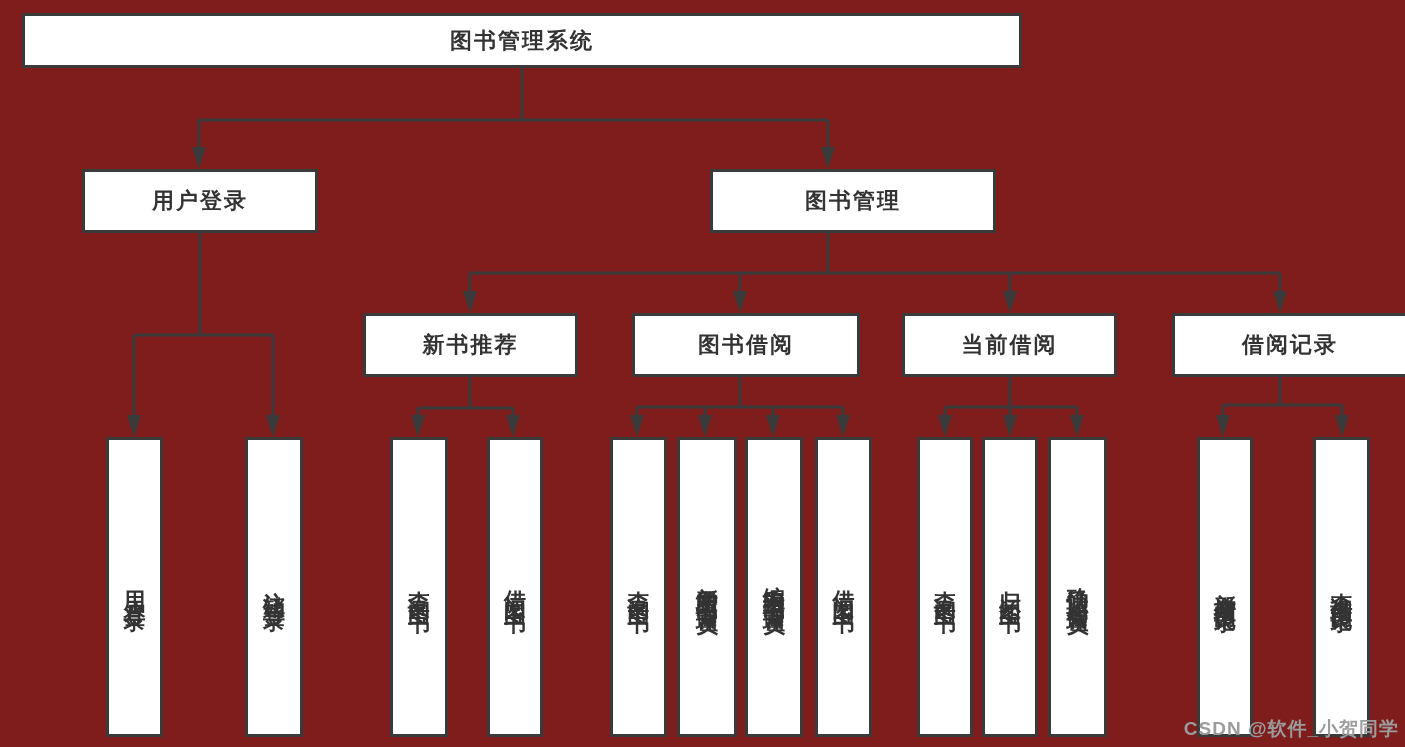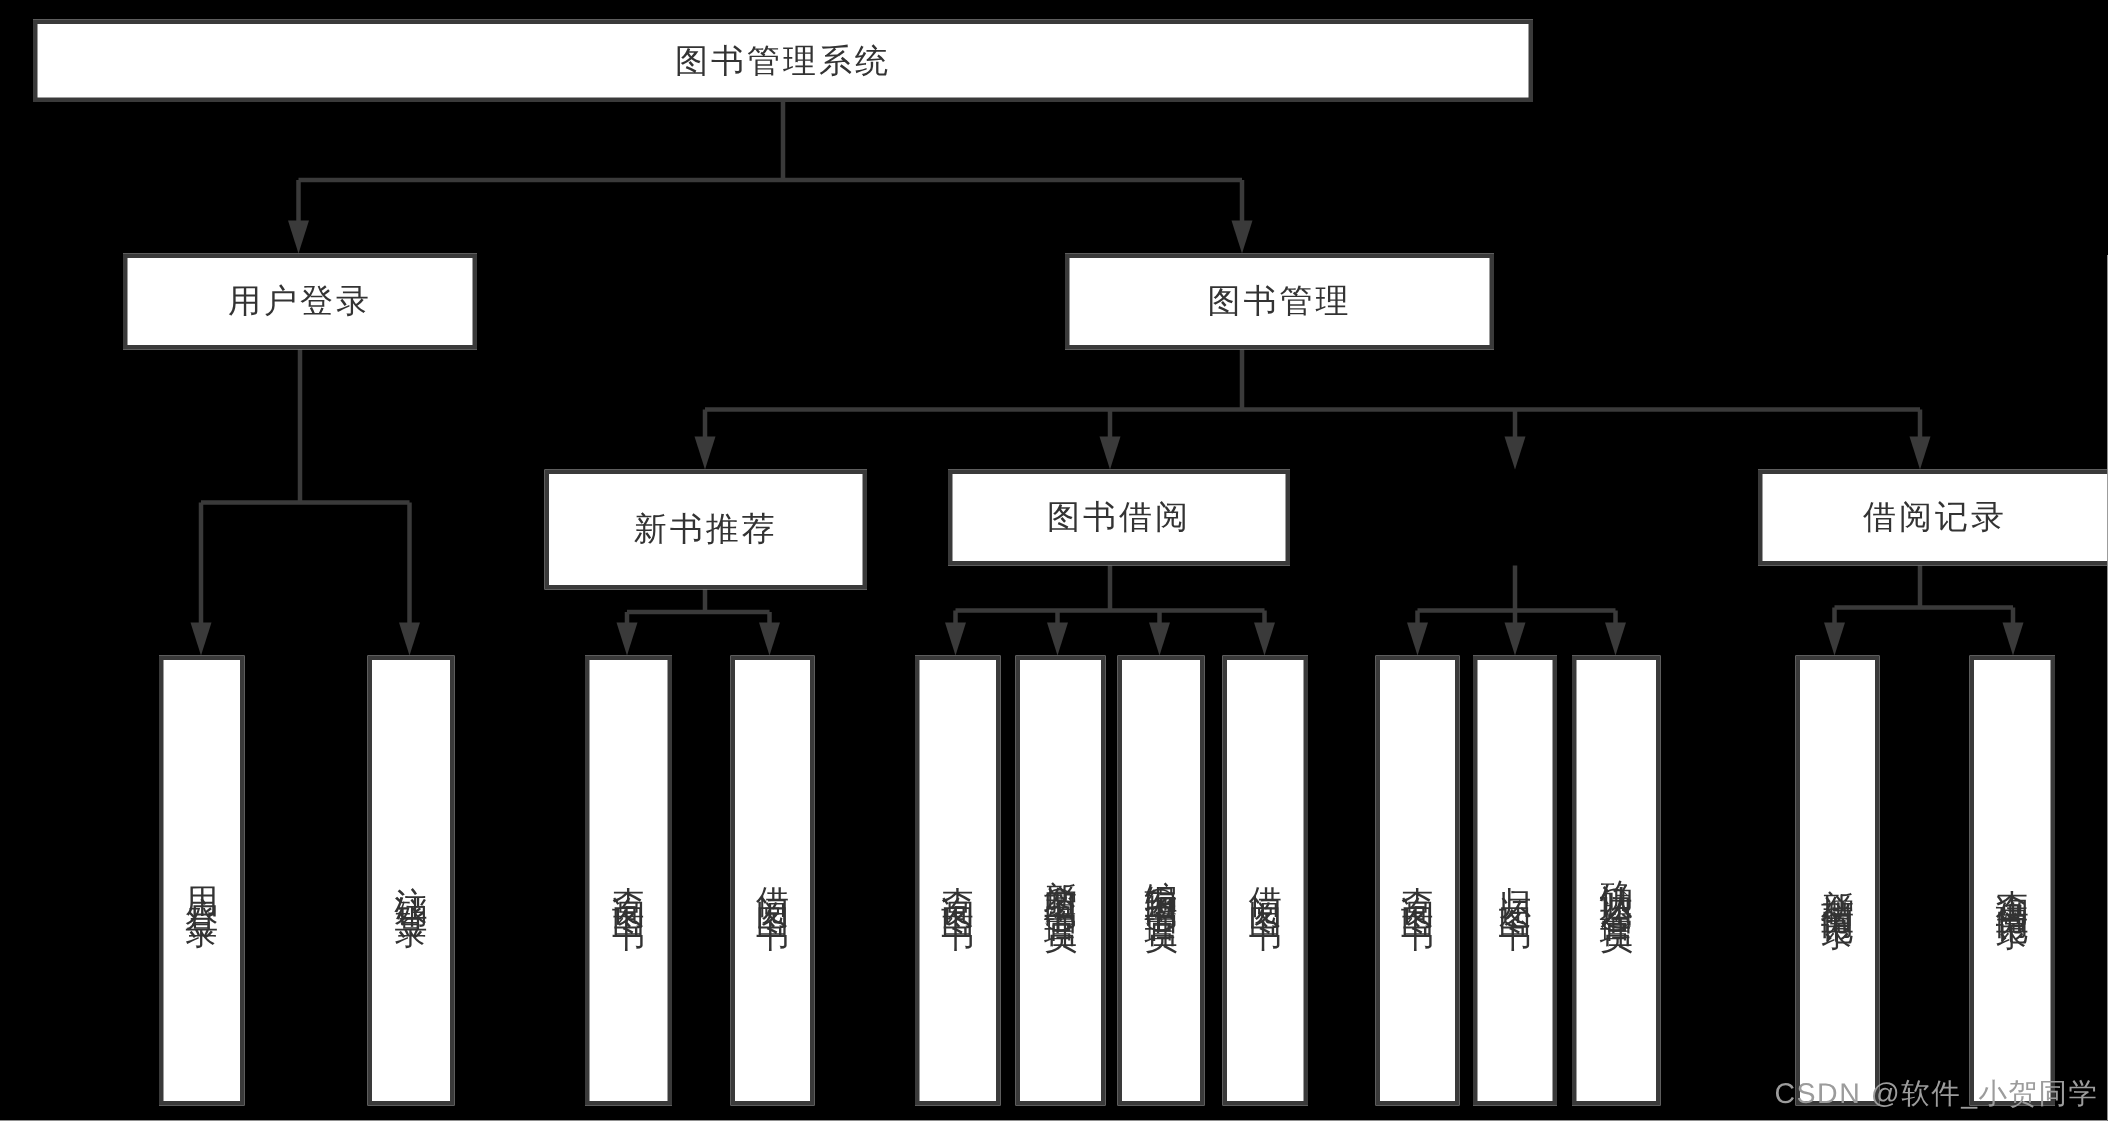--- a/index.html
+++ b/index.html
@@ -5,22 +5,23 @@
   html, body {
     margin: 0;
     padding: 0;
     background: #ffffff;
     font-family: "Liberation Sans", "DejaVu Sans", sans-serif;
   }
   .canvas {
     position: relative;
     width: 1405px;
     height: 747px;
-    background: #000000;
+    background: #7f1d1d;
     overflow: hidden;
+    font-weight: bold;
   }
   .connectors {
     position: absolute;
     left: 0;
     top: 0;
     width: 1405px;
     height: 747px;
   }
   .node {
     position: absolute;
@@ -95,22 +96,23 @@
     <path d="M1280,377 V405 M1223,405 H1342 M1223,405 V417 M1342,405 V417" stroke="#3a3a3a" stroke-width="3" fill="none"></path>
     <polygon fill="#3a3a3a" points="1216,415 1230,415 1223,437"></polygon>
     <polygon fill="#3a3a3a" points="1335,415 1349,415 1342,437"></polygon>
   </svg>
 
   <div class="node" style="left:22px; top:13px; width:1000px; height:55px;">图书管理系统</div>
 
   <div class="node" style="left:82px; top:169px; width:236px; height:64px;">用户登录</div>
   <div class="node" style="left:710px; top:169px; width:286px; height:64px;">图书管理</div>
 
-  <div class="node" style="left:363px; top:313px; width:215px; height:80px;">新书推荐</div>
+  <div class="node" style="left:363px; top:313px; width:215px; height:64px;">新书推荐</div>
   <div class="node" style="left:632px; top:313px; width:228px; height:64px;">图书借阅</div>
+  <div class="node" style="left:902px; top:313px; width:215px; height:64px;">当前借阅</div>
   <div class="node" style="left:1172px; top:313px; width:236px; height:64px;">借阅记录</div>
 
   <div class="node v" style="left:106px; top:437px; width:57px; height:300px;">用户登录</div>
   <div class="node v" style="left:245px; top:437px; width:58px; height:300px;">注销登录</div>
 
   <div class="node v" style="left:390px; top:437px; width:58px; height:300px;">查询图书</div>
   <div class="node v" style="left:487px; top:437px; width:56px; height:300px;">借阅图书</div>
 
   <div class="node v" style="left:610px; top:437px; width:57px; height:300px;">查询图书</div>
   <div class="node v dense" style="left:677px; top:437px; width:60px; height:300px;">新增图书（管理员）</div>

